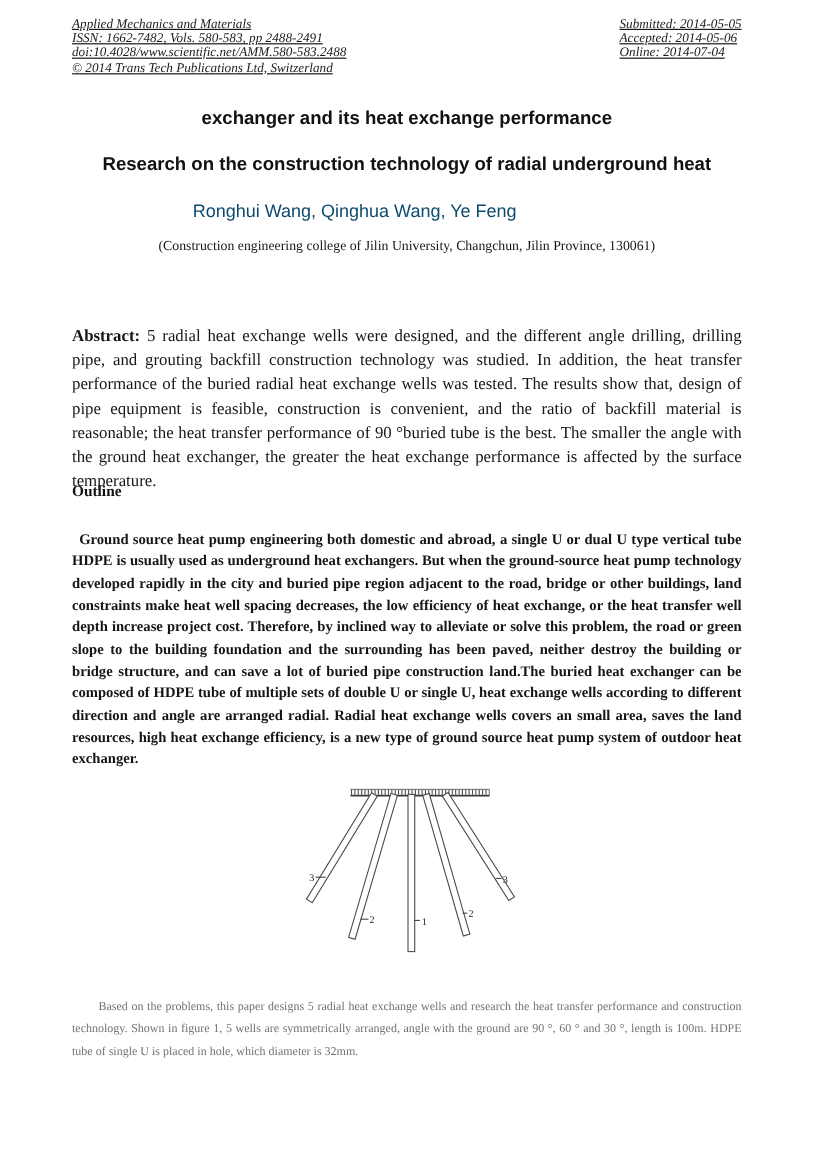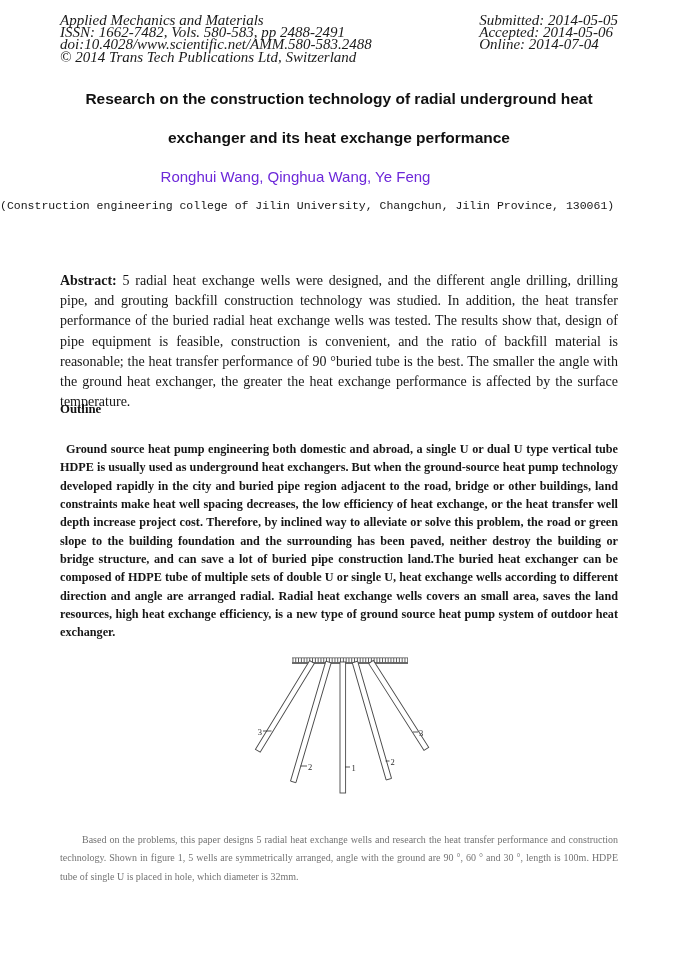--- a/index.html
+++ b/index.html
@@ -13,23 +13,24 @@
   }
 
   
   .hdr {
     position: absolute;
     top: 14px; left: 60px; right: 60px;
     display: flex;
     justify-content: space-between;
     font-family: "Liberation Serif", serif;
     font-style: italic;
-    font-size: 15px;
+    font-size: 11px;
     line-height: 12.2px;
     color: #1a1a1a;
+    text-decoration: underline;
   }
   .hdr-right { text-align: left; }
 
   
   .title {
     position: absolute;
     top: 79px; left: 0; width: 678px;
     margin: 0;
     text-align: center;
     font-family: "Liberation Sans", sans-serif;
@@ -40,27 +41,27 @@
   }
   .title .tline { display: block; }
 
   .authors {
     position: absolute;
     top: 167px; left: 0; width: 591px;
     text-align: center;
     font-family: "Liberation Sans", sans-serif;
     font-size: 15px;
     line-height: 20px;
-    color: #6d28d9;
+    color: #0c4a6e;
   }
   .affiliation {
     position: absolute;
     top: 198px; left: 0; width: 678px;
-    text-align: left;
-    font-family: Liberation Mono, monospace;
+    text-align: center;
+    font-family: Liberation Serif, serif;
     font-size: 11.5px;
     line-height: 15px;
     color: #161616;
   }
 
   .keywords {
     position: absolute;
     top: 241px; left: 60px; width: 560px;
     font-family: "Liberation Sans", sans-serif;
     font-size: 11.8px;
@@ -149,22 +150,22 @@
       <div>© 2014 Trans Tech Publications Ltd, Switzerland</div>
     </div>
     <div class="hdr-right">
       <div>Submitted: 2014-05-05</div>
       <div>Accepted: 2014-05-06</div>
       <div>Online: 2014-07-04</div>
     </div>
   </div>
 
   <h1 class="title">
+    <span class="tline">exchanger and its heat exchange performance</span>
     <span class="tline">Research on the construction technology of radial underground heat</span>
-    <span class="tline">exchanger and its heat exchange performance</span>
   </h1>
 
   <div class="authors">Ronghui Wang, Qinghua Wang, Ye Feng</div>
 
   <div class="affiliation">(Construction engineering college of Jilin University, Changchun, Jilin Province, 130061)</div>
 
 
   <p class="abstract">
     <b>Abstract: </b><span>5 radial heat exchange wells were designed, and the different angle drilling, drilling pipe, and grouting backfill construction technology was studied. In addition, the heat transfer performance of the buried radial heat exchange wells was tested. The results show that, design of pipe equipment is feasible, construction is convenient, and the ratio of backfill material is reasonable; the heat transfer performance of 90 °buried tube is the best. The smaller the angle with the ground heat exchanger, the greater the heat exchange performance is affected by the surface temperature.</span>
   </p>

